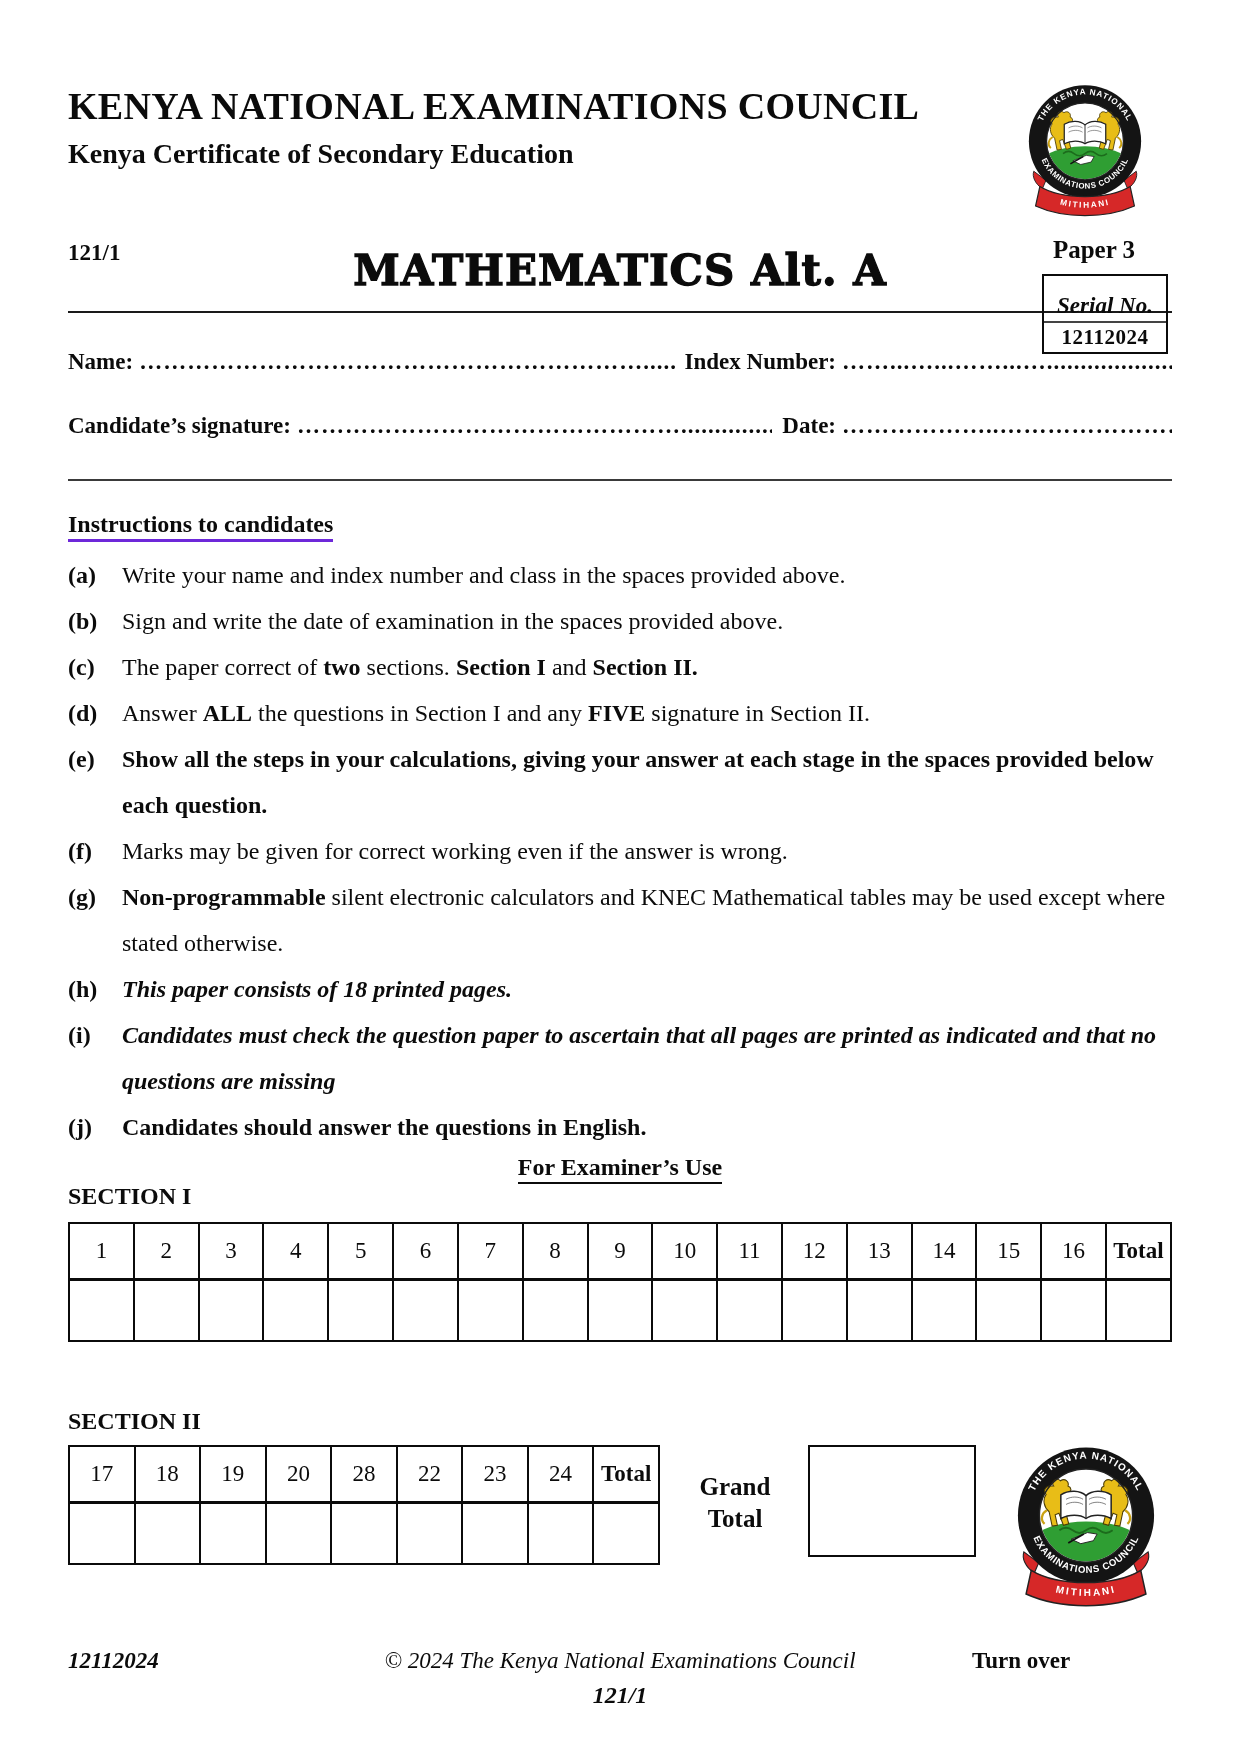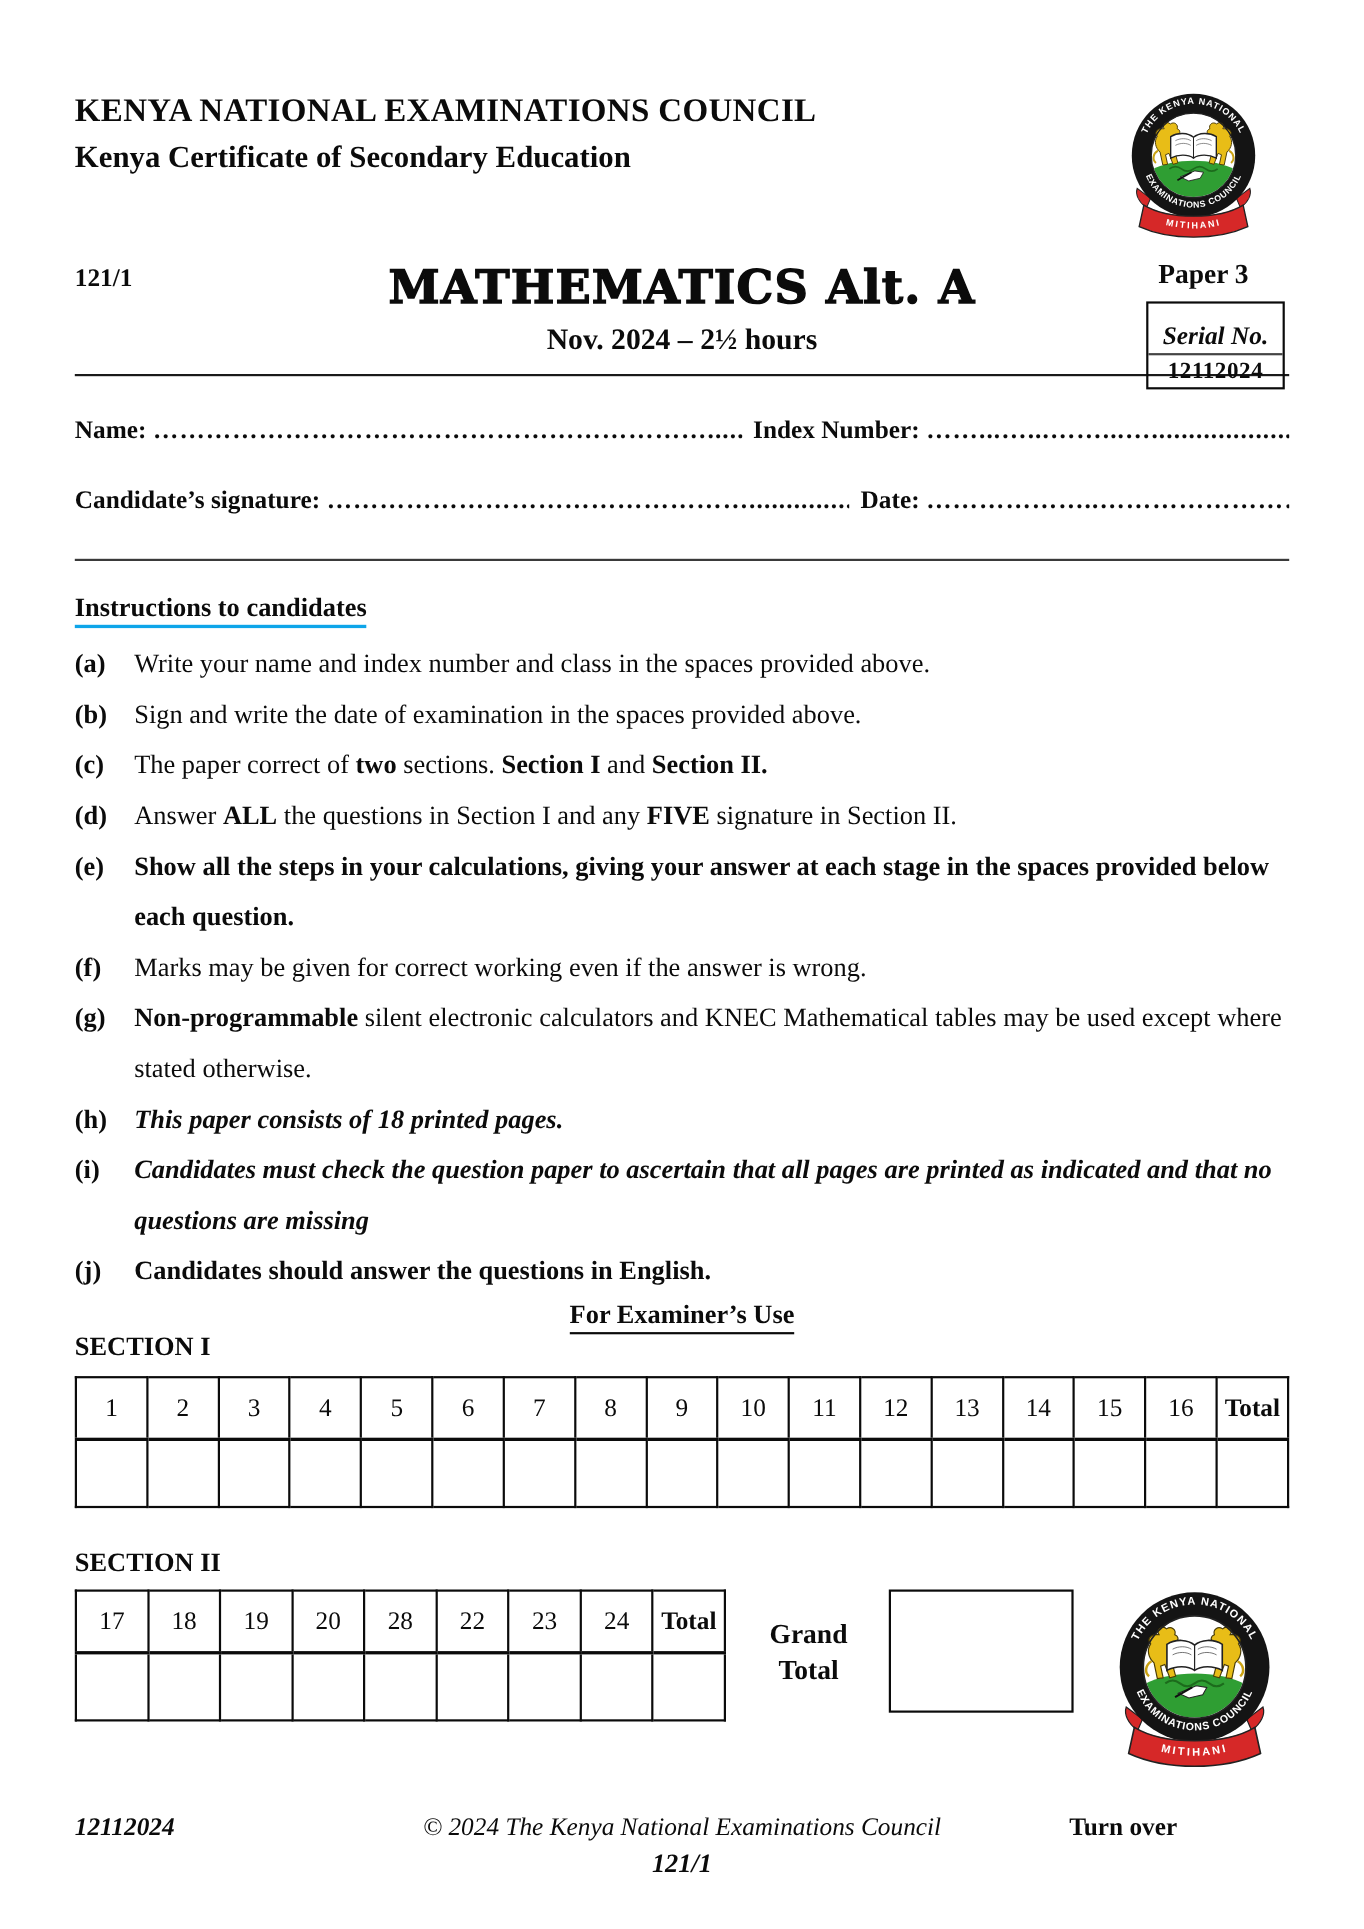--- a/index.html
+++ b/index.html
@@ -8,21 +8,21 @@
     position: relative;
     width: 1240px; height: 1754px;
     margin: 0 auto;
     background: #ffffff;
     color: #0b0b0b;
     font-family: "Liberation Serif", "DejaVu Serif", serif;
     overflow: hidden;
   }
   .content { padding: 0 68px; }
 
-  .h-council { margin-top: 84px; font-size: 30px; font-weight: bold; letter-spacing: .3px; }
+  .h-council { margin-top: 84px; font-size: 38px; font-weight: bold; letter-spacing: .3px; }
   .h-cert    { margin-top: 10px; font-size: 28px; font-weight: bold; }
 
   .paper-code-abs { position:absolute; left:68px; top:240px; font-size:23px; font-weight:bold; }
 
   .subject {
     margin-top: 76px; text-align: center;
     font-family: "DejaVu Serif", serif;
     font-size: 42px; font-weight: 900; letter-spacing: 1px;
     -webkit-text-stroke: 1.3px #0b0b0b;
   }
@@ -34,21 +34,21 @@
   .fill-line { display:flex; align-items: baseline; font-size: 23px; font-weight: bold; white-space: nowrap; }
   .fill-line .dots { overflow: hidden; letter-spacing: 1px; font-weight: bold; }
   .fill-line .grow { flex: 1 1 auto; }
   .fill-line .fixed { flex: 0 0 auto; max-width: 330px; }
   .name-line { margin-top: 36px; text-align: right; }
   .sig-line  { margin-top: 38px; }
   .lbl { margin-right: 6px; }
   .lbl2 { margin-left: 10px; margin-right: 6px; }
 
   .inst-title { margin-top: 30px; font-size: 24px; font-weight: bold; }
-  .inst-title span { border-bottom: 3px solid #0ea5e9; padding-bottom: 2px; }
+  .inst-title span { border-bottom: 3px solid #6d28d9; padding-bottom: 2px; }
 
   .inst-list { margin-top: 14px; }
   .inst-row { display: grid; grid-template-columns: 54px 1fr; }
   .inst-label { font-weight: bold; font-size: 24px; line-height: 46px; }
   .inst-text { font-size: 24px; line-height: 46px; max-width: 1045px; }
   .inst-text .b { font-weight: bold; }
   .inst-text .i { font-style: italic; }
 
   .examiner-title { margin-top: 4px; text-align: center; font-size: 24px; font-weight: bold; }
   .examiner-title span { border-bottom: 2.5px solid #0b0b0b; padding-bottom: 2px; }
@@ -96,21 +96,20 @@
 </head>
 <body>
 
 <div class="page">
 
   <div class="content">
     <div class="h-council">KENYA NATIONAL EXAMINATIONS COUNCIL</div>
     <div class="h-cert">Kenya Certificate of Secondary Education</div>
 
     <div class="subject">MATHEMATICS Alt. A</div>
-    <div class="session">Nov. 2024 – 2½ hours</div>
 
     <hr class="rule1">
 
     <div class="fill-line name-line">
       <span class="lbl">Name:</span>
       <span class="dots grow">………………………………………………………......................................</span>
       <span class="lbl2">Index Number:</span>
       <span class="dots fixed">……...…...……...….........................</span>
     </div>
 

